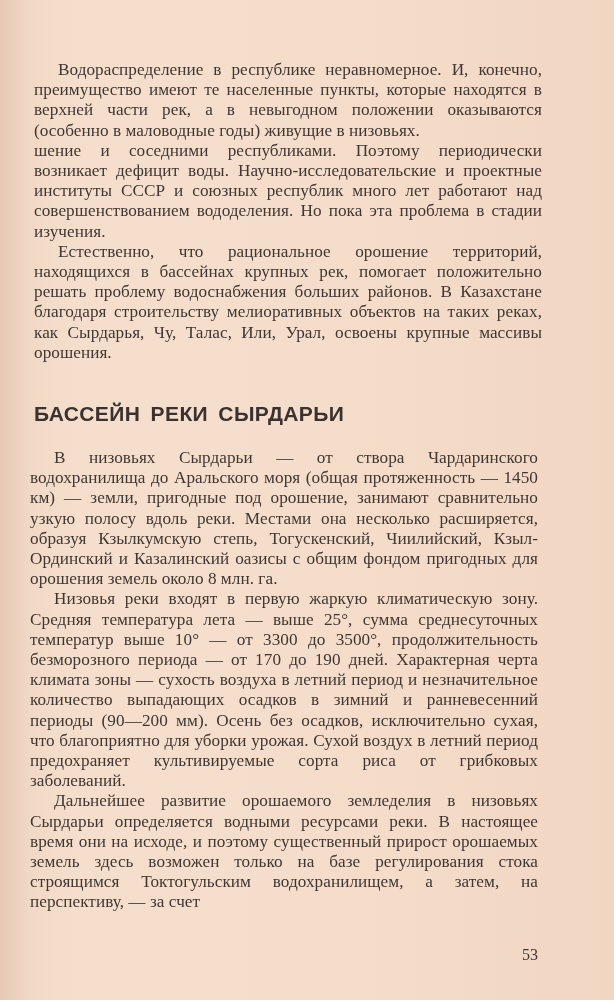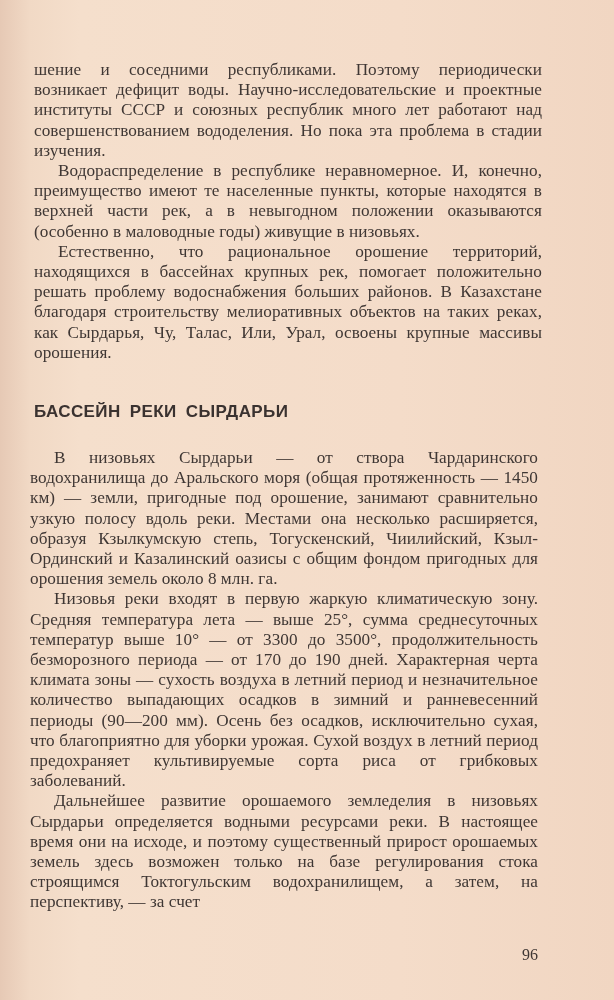--- a/index.html
+++ b/index.html
@@ -35,21 +35,21 @@
     .para.noindent {
       text-indent: 0;
     }
     .heading {
       position: absolute;
       left: 34px;
       top: 402px;
       margin: 0;
       font-family: "Liberation Sans", "DejaVu Sans", sans-serif;
       font-weight: bold;
-      font-size: 17px;
+      font-size: 21px;
       letter-spacing: 0.4px;
       word-spacing: 4px;
       color: #3a3230;
     }
     .section2 {
       position: absolute;
       left: 30px;
       top: 448px;
       width: 508px;
     }
@@ -58,26 +58,26 @@
       left: 522px;
       top: 946px;
       font-size: 16px;
       color: #3f3734;
     }
   </style>
 </head>
 <body>
 
 <div class="page">
+  <p class="para">Водораспределение в республике неравномерное. И, конечно, преимущество имеют те населенные пункты, которые находятся в верхней части рек, а в невыгодном положении оказываются (особенно в маловодные годы) живущие в низовьях.</p>
   <p class="para noindent">шение и соседними республиками. Поэтому периодически возникает дефицит воды. Научно-исследовательские и проектные институты СССР и союзных республик много лет работают над совершенствованием вододеления. Но пока эта проблема в стадии изучения.</p>
-  <p class="para">Водораспределение в республике неравномерное. И, конечно, преимущество имеют те населенные пункты, которые находятся в верхней части рек, а в невыгодном положении оказываются (особенно в маловодные годы) живущие в низовьях.</p>
   <p class="para">Естественно, что рациональное орошение территорий, находящихся в бассейнах крупных рек, помогает положительно решать проблему водоснабжения больших районов. В Казахстане благодаря строительству мелиоративных объектов на таких реках, как Сырдарья, Чу, Талас, Или, Урал, освоены крупные массивы орошения.</p>
 </div>
 
 <h2 class="heading">БАССЕЙН РЕКИ СЫРДАРЬИ</h2>
 
 <div class="section2">
   <p class="para">В низовьях Сырдарьи — от створа Чардаринского водохранилища до Аральского моря (общая протяженность — 1450 км) — земли, пригодные под орошение, занимают сравнительно узкую полосу вдоль реки. Местами она несколько расширяется, образуя Кзылкумскую степь, Тогускенский, Чиилийский, Кзыл-Ординский и Казалинский оазисы с общим фондом пригодных для орошения земель около 8 млн. га.</p>
   <p class="para">Низовья реки входят в первую жаркую климатическую зону. Средняя температура лета — выше 25°, сумма среднесуточных температур выше 10° — от 3300 до 3500°, продолжительность безморозного периода — от 170 до 190 дней. Характерная черта климата зоны — сухость воздуха в летний период и незначительное количество выпадающих осадков в зимний и ранневесенний периоды (90—200 мм). Осень без осадков, исключительно сухая, что благоприятно для уборки урожая. Сухой воздух в летний период предохраняет культивируемые сорта риса от грибковых заболеваний.</p>
   <p class="para">Дальнейшее развитие орошаемого земледелия в низовьях Сырдарьи определяется водными ресурсами реки. В настоящее время они на исходе, и поэтому существенный прирост орошаемых земель здесь возможен только на базе регулирования стока строящимся Токтогульским водохранилищем, а затем, на перспективу, — за счет</p>
 </div>
 
-<div class="page-number">96</div>
+<div class="page-number">53</div>
 
 </body></html>

